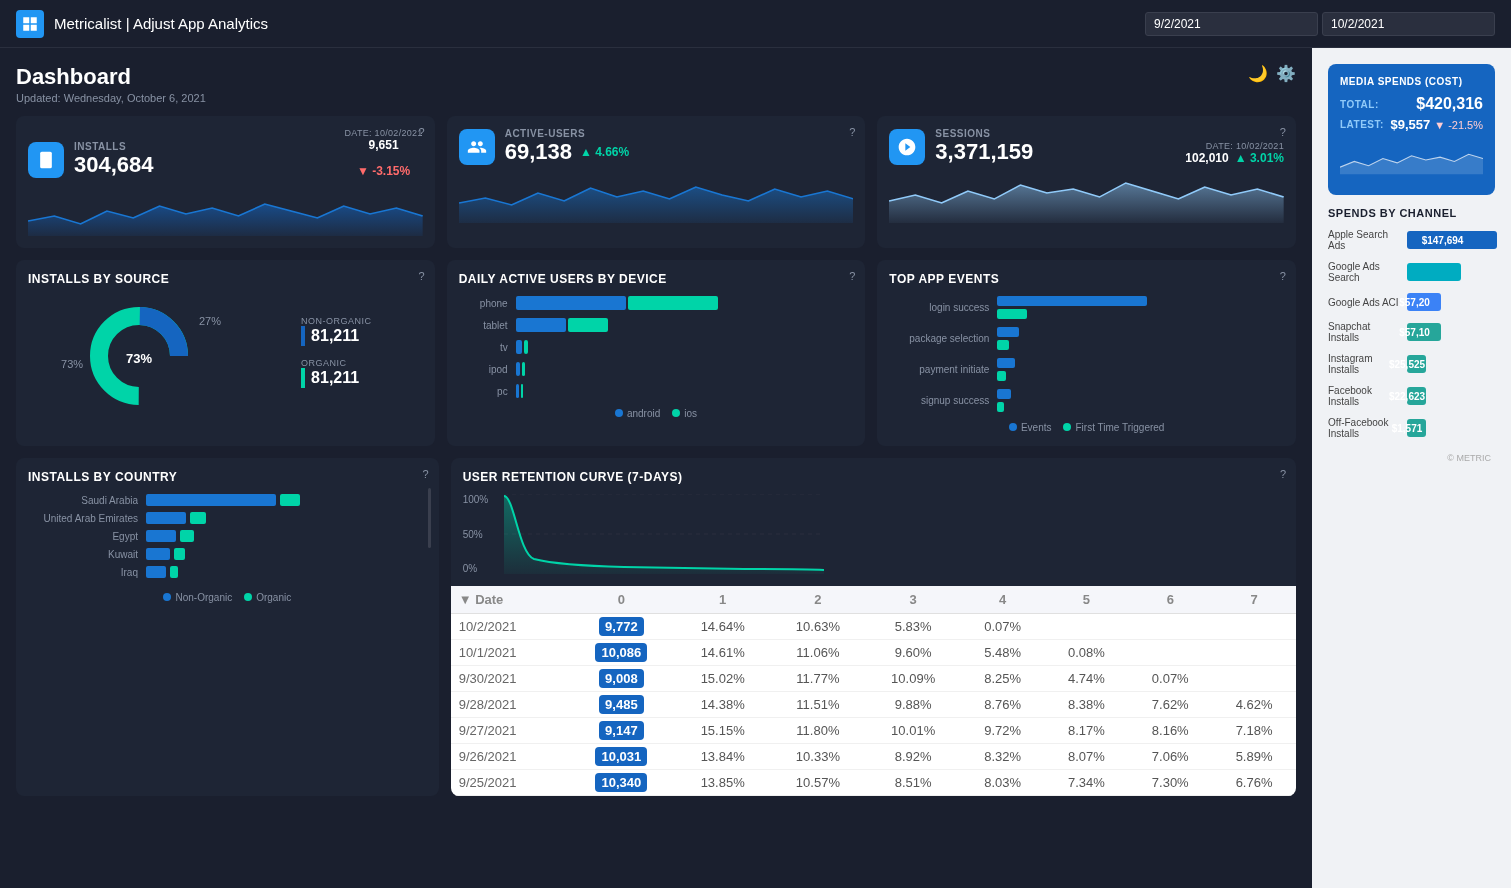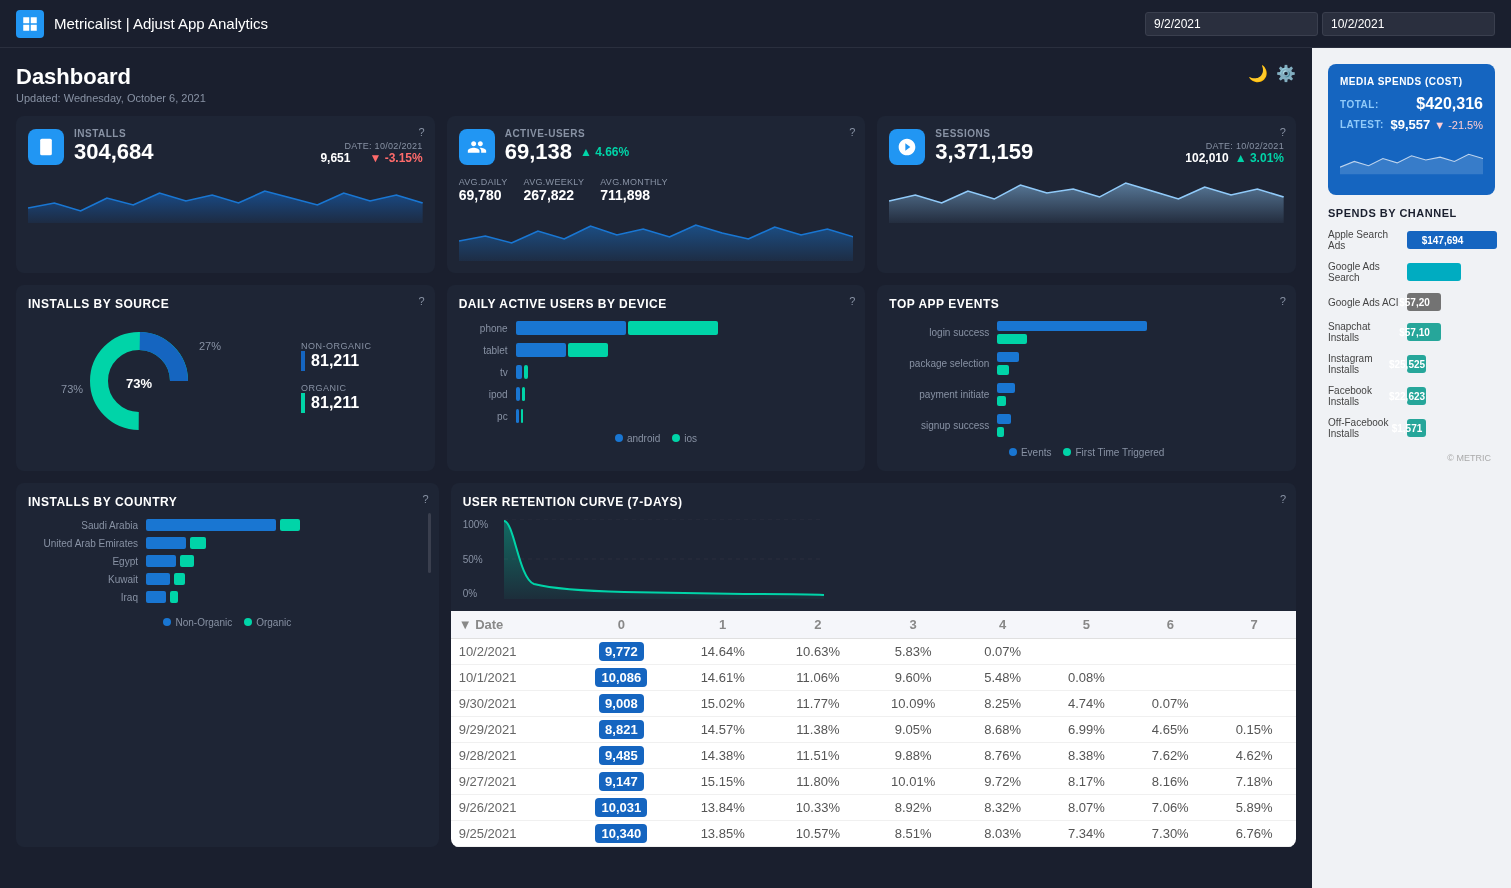--- a/index.html
+++ b/index.html
@@ -155,21 +155,21 @@
                 <rect x="5" y="2" width="14" height="20" rx="2"></rect>
                 <circle cx="12" cy="18" r="1"></circle>
               </svg>
           </div>
           <div>
             <div class="metric-label">INSTALLS</div>
             <div class="metric-value">304,684</div>
           </div>
           <div style="margin-left:auto; text-align:right;">
             <div class="metric-date-label" style="font-size:9px;color:#8892a4;letter-spacing:0.3px;">DATE: 10/02/2021</div>
-            <div style="display:flex;gap:19px;align-items:center;">
+            <div style="display:flex;gap:12px;align-items:center;flex-direction:column;">
               <span style="font-size:12px;color:#fff;font-weight:600;">9,651</span>
               <span class="metric-change-neg">▼ -3.15%</span>
             </div>
           </div>
         </div>
         <div class="mini-chart">
           <svg viewBox="0 0 300 50" preserveAspectRatio="none">
             <defs>
                 <linearGradient id="g1" x1="0" x2="0" y1="0" y2="1">
                   <stop offset="0%" stop-color="#1565c0" stop-opacity="0.6"></stop>
@@ -189,34 +189,20 @@
             <svg viewBox="0 0 24 24" fill="white">
                 <path d="M16 11c1.66 0 2.99-1.34 2.99-3S17.66 5 16 5c-1.66 0-3 1.34-3 3s1.34 3 3 3zm-8 0c1.66 0 2.99-1.34 2.99-3S9.66 5 8 5C6.34 5 5 6.34 5 8s1.34 3 3 3zm0 2c-2.33 0-7 1.17-7 3.5V19h14v-2.5c0-2.33-4.67-3.5-7-3.5zm8 0c-.29 0-.62.02-.97.05 1.16.84 1.97 1.97 1.97 3.45V19h6v-2.5c0-2.33-4.67-3.5-7-3.5z"></path>
               </svg>
           </div>
           <div>
             <div class="metric-label">ACTIVE-USERS</div>
             <div style="display:flex;align-items:center;gap:8px;">
               <span class="metric-value">69,138</span>
               <span class="metric-change-pos">▲ 4.66%</span>
             </div>
-          </div>
-        </div>
-        <div style="display:flex;gap:16px;margin-bottom:8px;">
-          <div class="avg-block">
-            <div class="avg-label">AVG.DAILY</div>
-            <div class="avg-val">69,780</div>
-          </div>
-          <div class="avg-block">
-            <div class="avg-label">AVG.WEEKLY</div>
-            <div class="avg-val">267,822</div>
-          </div>
-          <div class="avg-block">
-            <div class="avg-label">AVG.MONTHLY</div>
-            <div class="avg-val">711,898</div>
           </div>
         </div>
         <div class="mini-chart">
           <svg viewBox="0 0 300 50" preserveAspectRatio="none">
             <defs>
                 <linearGradient id="g2" x1="0" x2="0" y1="0" y2="1">
                   <stop offset="0%" stop-color="#1976d2" stop-opacity="0.5"></stop>
                   <stop offset="100%" stop-color="#1976d2" stop-opacity="0.1"></stop>
                 </linearGradient>
               </defs>
@@ -505,31 +491,20 @@
                   <td><span class="retention-highlight">9,008</span></td>
                   <td>15.02%</td>
                   <td>11.77%</td>
                   <td>10.09%</td>
                   <td>8.25%</td>
                   <td>4.74%</td>
                   <td>0.07%</td>
                   <td></td>
                 </tr>
                 <tr>
-                  <td>9/29/2021</td>
-                  <td><span class="retention-highlight">8,821</span></td>
-                  <td>14.57%</td>
-                  <td>11.38%</td>
-                  <td>9.05%</td>
-                  <td>8.68%</td>
-                  <td>6.99%</td>
-                  <td>4.65%</td>
-                  <td>0.15%</td>
-                </tr>
-                <tr>
                   <td>9/28/2021</td>
                   <td><span class="retention-highlight">9,485</span></td>
                   <td>14.38%</td>
                   <td>11.51%</td>
                   <td>9.88%</td>
                   <td>8.76%</td>
                   <td>8.38%</td>
                   <td>7.62%</td>
                   <td>4.62%</td>
                 </tr>
@@ -611,21 +586,21 @@
       <span class="channel-name">Google Ads Search</span>
       <div class="channel-bar-wrap">
         <div class="channel-bar" style="width:54px;background:#00acc1;">
           <span class="channel-val"></span>
         </div>
       </div>
     </div>
           <div class="channel-row">
       <span class="channel-name">Google Ads ACI</span>
       <div class="channel-bar-wrap">
-        <div class="channel-bar" style="width:34px;background:#737373;">
+        <div class="channel-bar" style="width:34px;background:#3b82f6;">
           <span class="channel-val">$57,20</span>
         </div>
       </div>
     </div>
           <div class="channel-row">
       <span class="channel-name">Snapchat Installs</span>
       <div class="channel-bar-wrap">
         <div class="channel-bar" style="width:34px;background:#26a69a;">
           <span class="channel-val">$57,10</span>
         </div>

